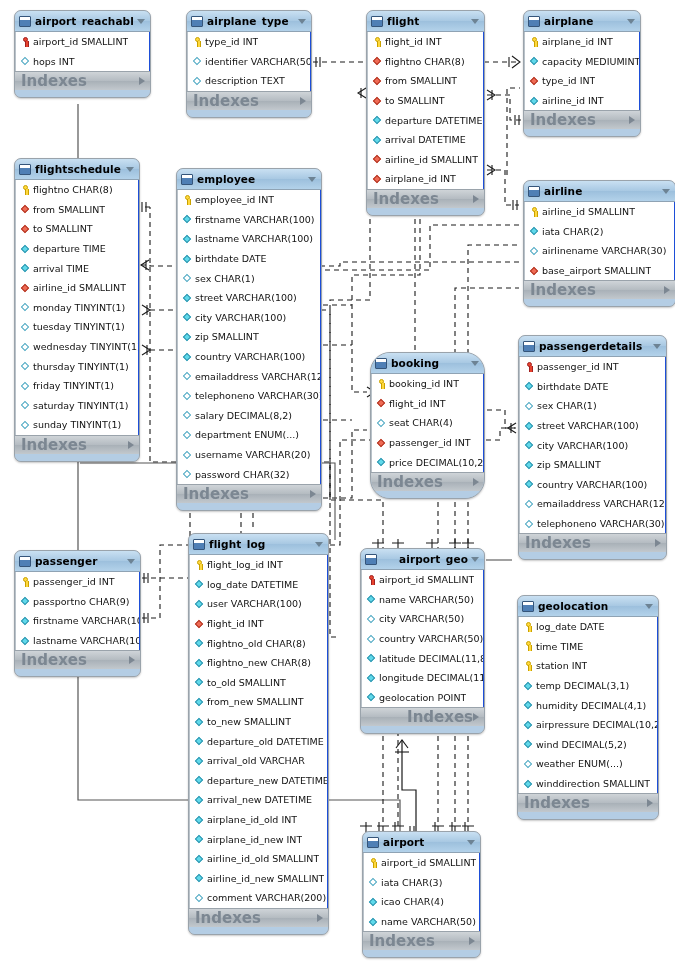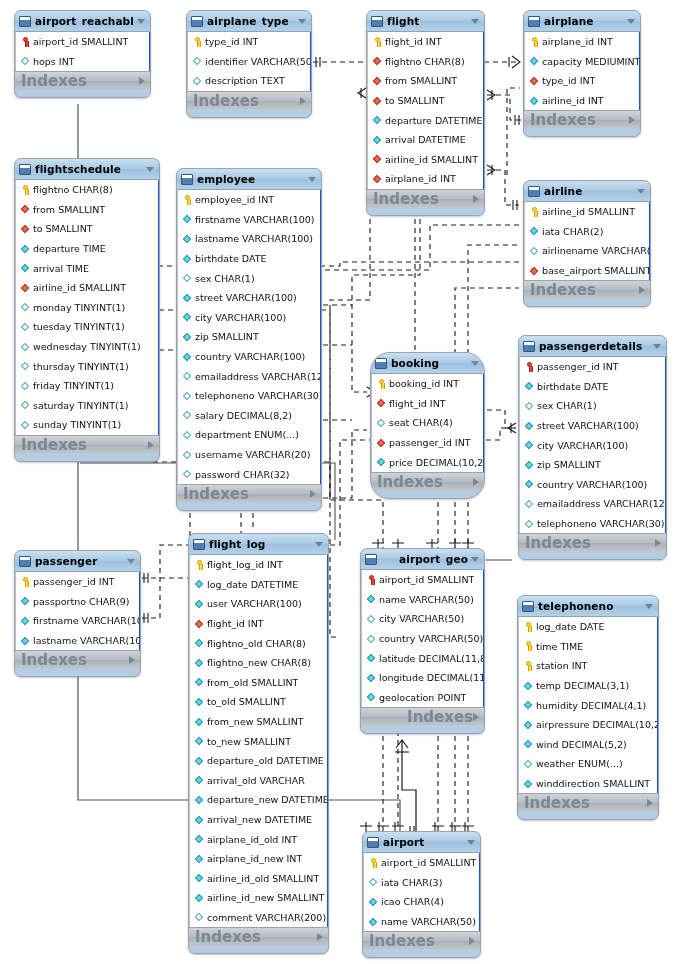--- a/index.html
+++ b/index.html
@@ -416,21 +416,21 @@
             <span class="mk d d-cyan"></span>
             <span class="cname">airline_id INT</span>
           </div>
         </div>
         <div class="idx">
           <span class="ilbl">Indexes</span>
           <span class="iarrow"></span>
         </div>
         <div class="foot"></div>
       </div>
-      <div class="tbl" style="left: 14px; top: 158px; width: 146px;">
+      <div class="tbl" style="left: 14px; top: 158px; width: 126px;">
         <div class="hdr">
           <span class="ticon"></span>
           <span class="tname">flightschedule</span>
           <span class="caret"></span>
         </div>
         <div class="cols">
           <div class="col">
             <span class="mk key-y"></span>
             <span class="cname">flightno CHAR(8)</span>
           </div>
@@ -556,21 +556,21 @@
             <span class="mk d d-hollow"></span>
             <span class="cname">password CHAR(32)</span>
           </div>
         </div>
         <div class="idx">
           <span class="ilbl">Indexes</span>
           <span class="iarrow"></span>
         </div>
         <div class="foot"></div>
       </div>
-      <div class="tbl" style="left: 523px; top: 180px; width: 128px;">
+      <div class="tbl" style="left: 523px; top: 180px; width: 153px;">
         <div class="hdr">
           <span class="ticon"></span>
           <span class="tname">airline</span>
           <span class="caret"></span>
         </div>
         <div class="cols">
           <div class="col">
             <span class="mk key-y"></span>
             <span class="cname">airline_id SMALLINT</span>
           </div>
@@ -733,24 +733,20 @@
           <div class="col">
             <span class="mk d d-cyan"></span>
             <span class="cname">flightno_old CHAR(8)</span>
           </div>
           <div class="col">
             <span class="mk d d-cyan"></span>
             <span class="cname">flightno_new CHAR(8)</span>
           </div>
           <div class="col">
             <span class="mk d d-cyan"></span>
-            <span class="cname">from_old SMALLINT</span>
-          </div>
-          <div class="col">
-            <span class="mk d d-cyan"></span>
             <span class="cname">to_old SMALLINT</span>
           </div>
           <div class="col">
             <span class="mk d d-cyan"></span>
             <span class="cname">from_new SMALLINT</span>
           </div>
           <div class="col">
             <span class="mk d d-cyan"></span>
             <span class="cname">to_new SMALLINT</span>
           </div>
@@ -835,21 +831,21 @@
         </div>
         <div class="idx">
           <span class="ilbl">Indexes</span>
           <span class="iarrow"></span>
         </div>
         <div class="foot"></div>
       </div>
       <div class="tbl" style="left: 517px; top: 595px; width: 142px;">
         <div class="hdr">
           <span class="ticon"></span>
-          <span class="tname">telephoneno</span>
+          <span class="tname">geolocation</span>
           <span class="caret"></span>
         </div>
         <div class="cols">
           <div class="col">
             <span class="mk key-y"></span>
             <span class="cname">log_date DATE</span>
           </div>
           <div class="col">
             <span class="mk key-y"></span>
             <span class="cname">time TIME</span>

